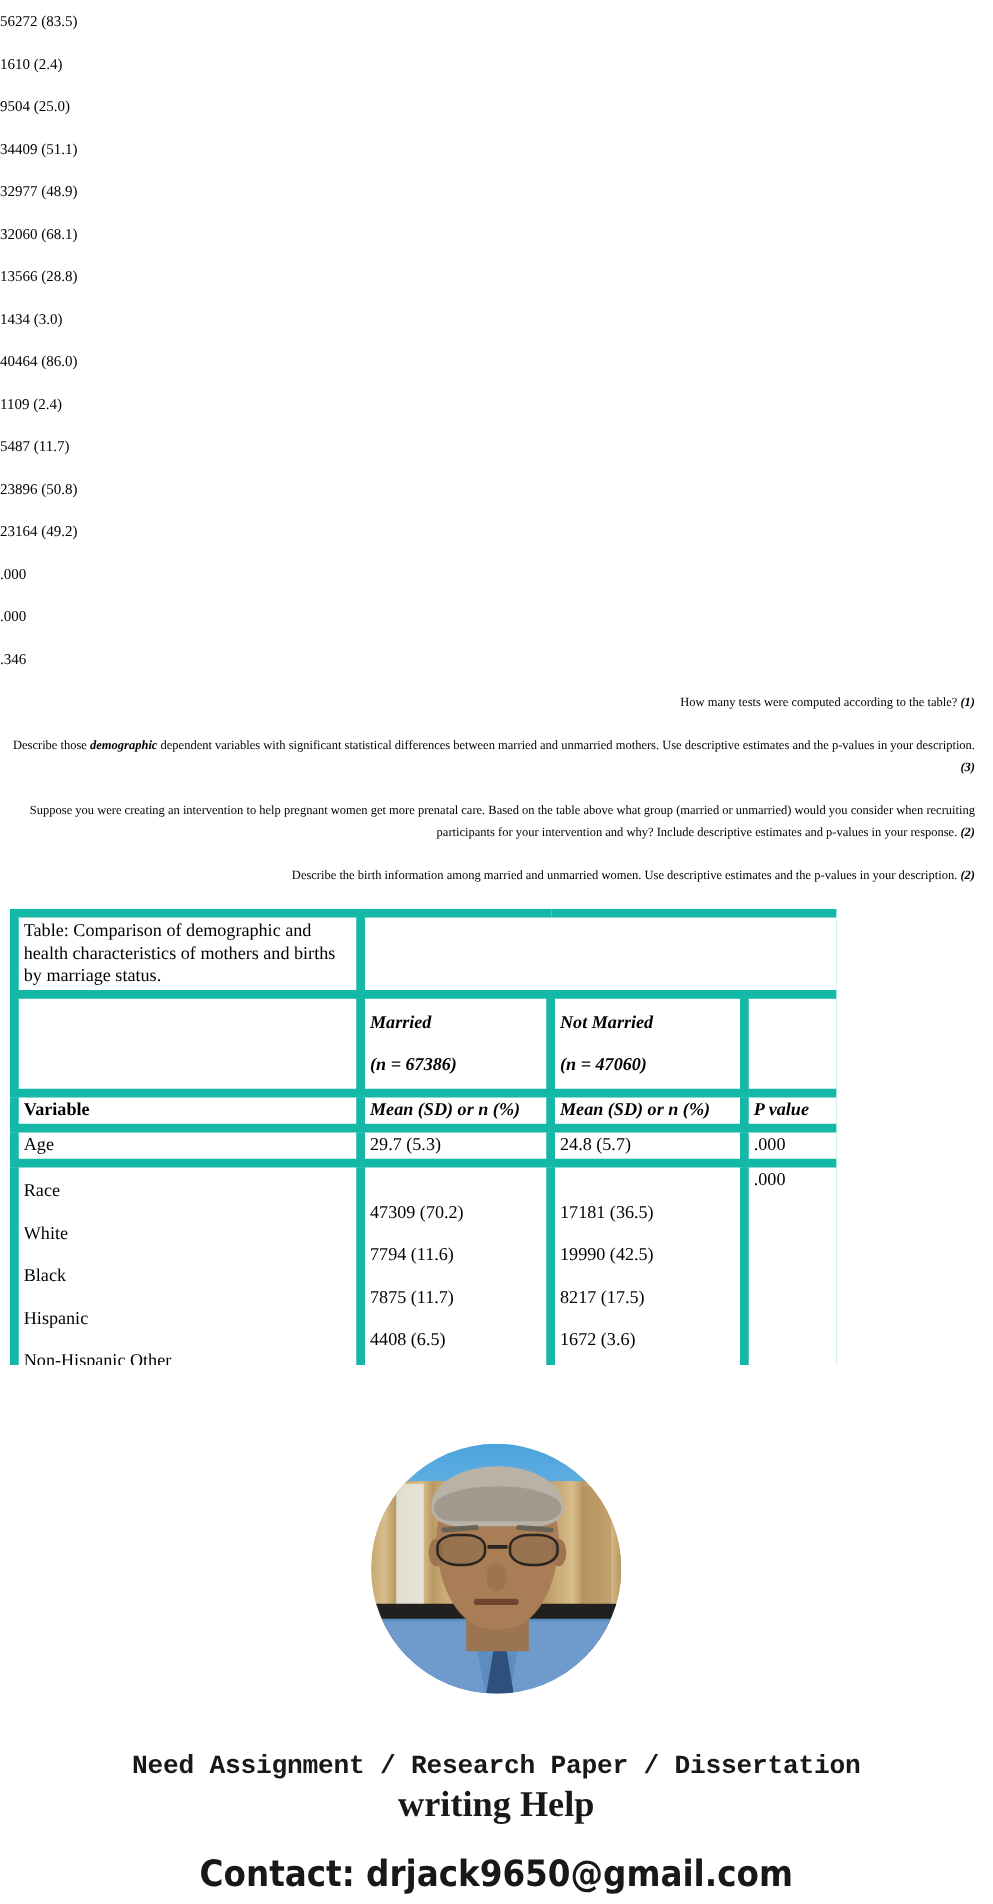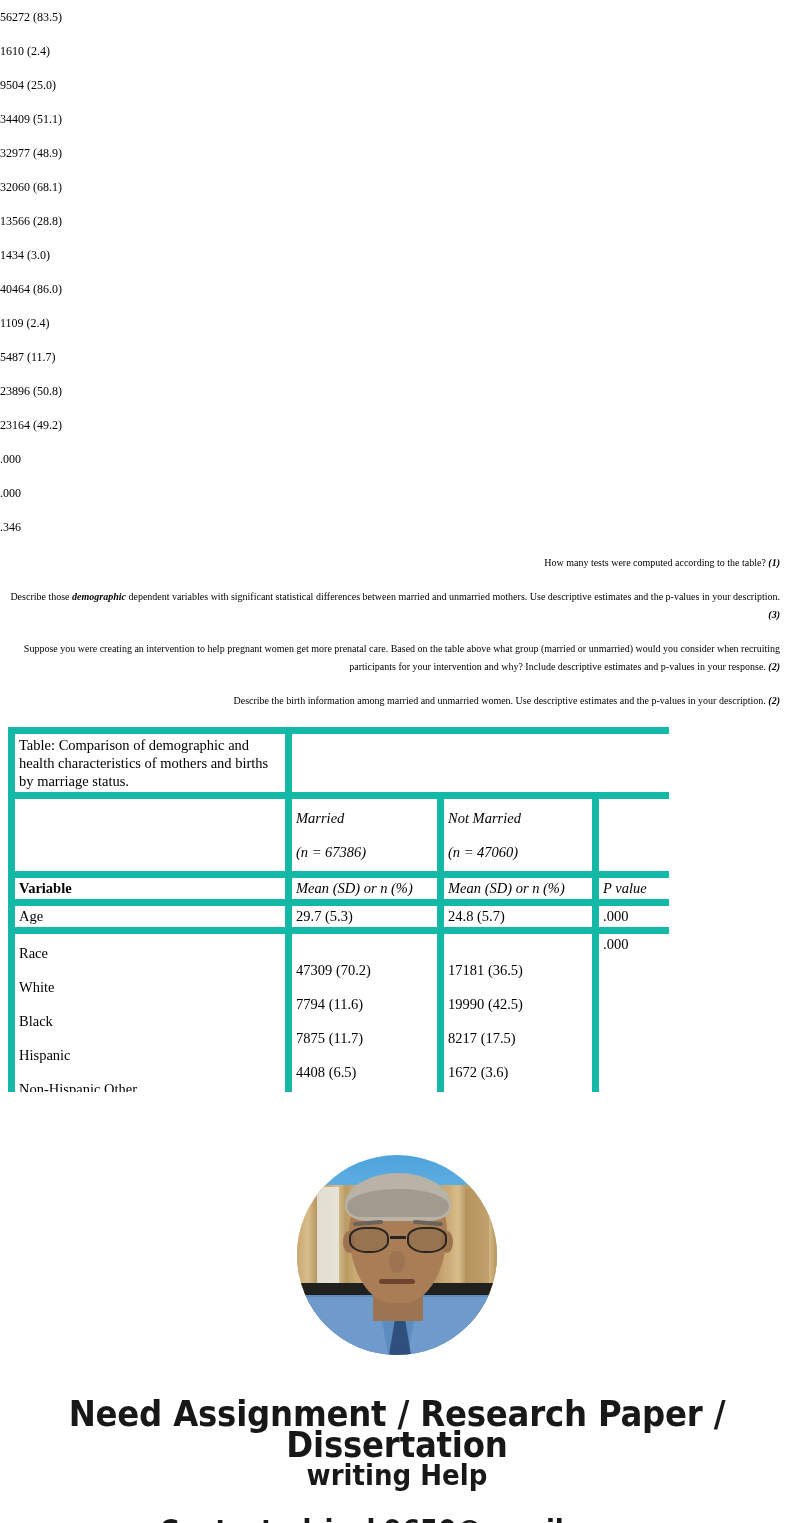--- a/index.html
+++ b/index.html
@@ -78,21 +78,21 @@
   .col-p     { width: 77px; }
   tr.title-row td.title-cell {
     font-size: 14.5px;
     line-height: 18px;
   }
   tr.title-row td.title-blank {
     border-left: 0;
   }
   .hdr-ital {
     font-style: italic;
-    font-weight: normal;
+    font-weight: bold;
   }
   .hdr-bold {
     font-weight: bold;
   }
   .grp-lines {
     display: block;
   }
   .grp-lines span {
     display: block;
     line-height: 34px;
@@ -277,27 +277,29 @@
     position: absolute;
     left: 0;
     top: 1398px;
     width: 794px;
     text-align: center;
     font-family: "DejaVu Sans Condensed", "Liberation Sans Narrow", "Liberation Sans", sans-serif;
     font-weight: bold;
     color: #181818;
   }
   .promo-line1 {
-    font-size: 36px;
+    font-size: 21px;
     line-height: 31px;
     letter-spacing: -0.2px;
+    font-family: Liberation Mono, monospace;
   }
   .promo-line2 {
     font-size: 29px;
     line-height: 31px;
+    font-family: Liberation Serif, serif;
   }
   .promo-line3 {
     font-size: 29px;
     line-height: 31px;
     margin-top: 24px;
   }
 </style>
 </head>
 <body>
 

